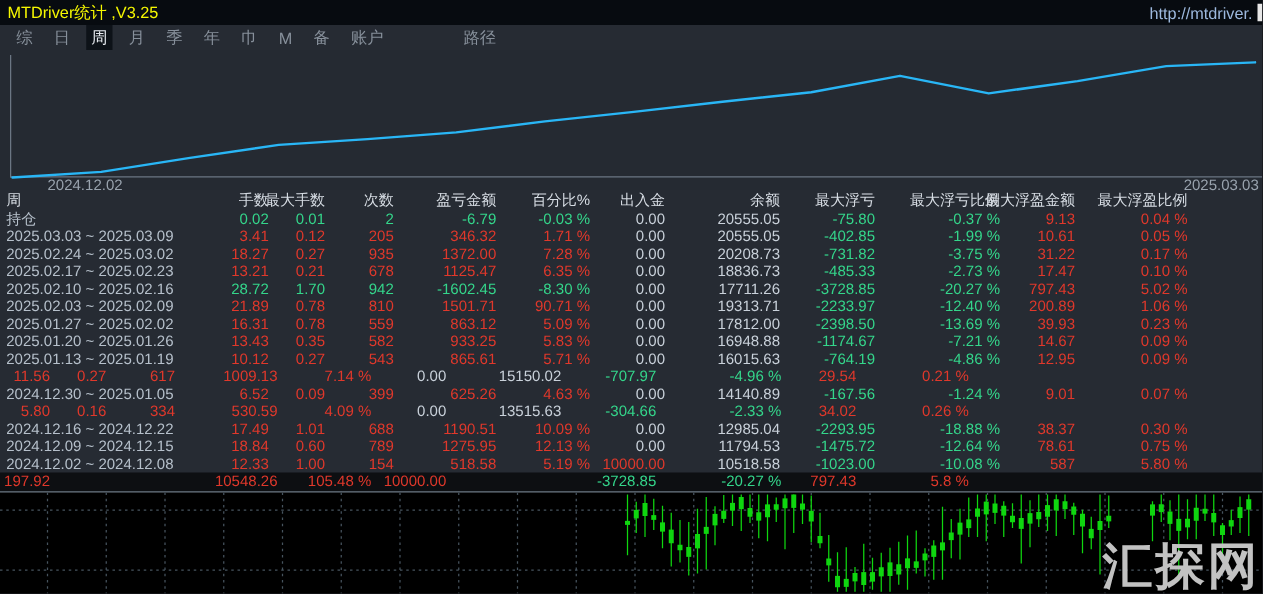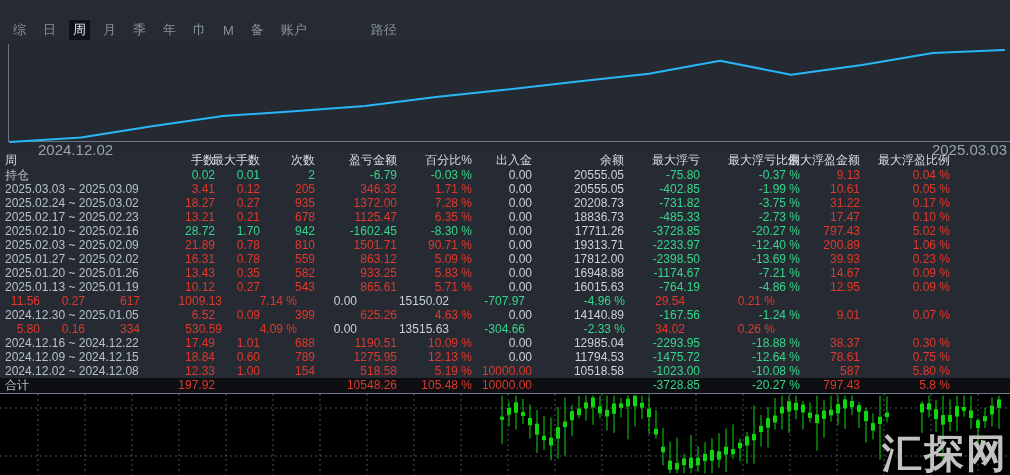--- a/index.html
+++ b/index.html
@@ -12,21 +12,21 @@
   .url{color:#9db9de;font-size:13px;padding-right:4px;white-space:nowrap;}
   .titlebar .edge{width:4px;height:14px;background:#e8e8e8;margin-right:0;}
   
   .menubar{position:absolute;left:0;top:20px;width:1010px;height:20px;display:flex;align-items:center;}
   .menu-item{color:#87909b;font-size:13px;margin-left:9px;padding:1px 4px;white-space:nowrap;cursor:default;}
   .menu-item.active{background:#0d1218;color:#e3e7ec;}
   .menu-path{color:#87909b;font-size:13px;margin-left:56px;padding:1px 4px;white-space:nowrap;}
   
   .chart{position:absolute;left:0;top:40px;width:1010px;height:112px;background:#252a32;}
   .chart svg{position:absolute;left:0;top:0;}
-  .xlabel{position:absolute;top:101px;font-size:15px;color:#99a3ae;}
+  .xlabel{position:absolute;top:101px;font-size:12px;color:#99a3ae;}
   .xlabel.left{left:38px;} .xlabel.right{right:3px;}
   
   .stats{position:absolute;left:0;top:152px;width:1010px;}
   .trow{display:flex;height:14px;line-height:14px;font-size:12px;}
   .trow.header{height:16px;line-height:16px;}
   .cell{flex:none;display:flex;justify-content:flex-end;white-space:nowrap;}
   .cell.first{justify-content:flex-start;padding-left:5px;}
   .c-head{color:#d6dce3;} .c-date{color:#b6c0cb;} .c-gray{color:#c9d1da;}
   .c-red{color:#e0382b;} .c-green{color:#34d68b;}
   .totalrow-wrap{position:absolute;left:0;top:378px;width:1010px;height:15px;background:#0d0f12;}
@@ -36,20 +36,27 @@
            border-top:1px solid #6e7a86;box-sizing:border-box;}
   .candles svg{position:absolute;left:0;top:0;}
   .watermark{position:absolute;right:2px;bottom:0px;font-size:40px;font-weight:bold;
              color:#c2c2c2;letter-spacing:2px;line-height:44px;}
 </style>
 </head>
 <body>
 
 <div class="app">
 
+  <div class="titlebar">
+    <span class="title">MTDriver统计 ,V3.25</span>
+    <span style="display:flex;align-items:center;">
+      <span class="url">http://mtdriver.</span>
+      <span class="edge"></span>
+    </span>
+  </div>
 
   <div class="menubar" id="menubar">
 
   <span class="menu-item">综</span>
       <span class="menu-item">日</span>
       <span class="menu-item active">周</span>
       <span class="menu-item">月</span>
       <span class="menu-item">季</span>
       <span class="menu-item">年</span>
       <span class="menu-item">巾</span>
@@ -289,21 +296,20 @@
         <div class="cell c-gray" style="width: 92px;">10518.58</div>
         <div class="cell c-green" style="width: 76px;">-1023.00</div>
         <div class="cell c-green" style="width: 100px;">-10.08 %</div>
         <div class="cell c-red" style="width: 60px;">587</div>
         <div class="cell c-red" style="width: 90px;">5.80 %</div>
       </div>
     </div>
 
   <div class="totalrow-wrap" id="totalrow">
       <div class="trow">
-        <div class="cell first c-date" style="width: 170px;">合计</div>
         <div class="cell c-red" style="width: 40px;">197.92</div>
         <div class="cell c-gray" style="width: 45px;"></div>
         <div class="cell c-gray" style="width: 55px;"></div>
         <div class="cell c-red" style="width: 82px;">10548.26</div>
         <div class="cell c-red" style="width: 75px;">105.48 %</div>
         <div class="cell c-red" style="width: 60px;">10000.00</div>
         <div class="cell c-gray" style="width: 92px;"></div>
         <div class="cell c-green" style="width: 76px;">-3728.85</div>
         <div class="cell c-green" style="width: 100px;">-20.27 %</div>
         <div class="cell c-red" style="width: 60px;">797.43</div>

